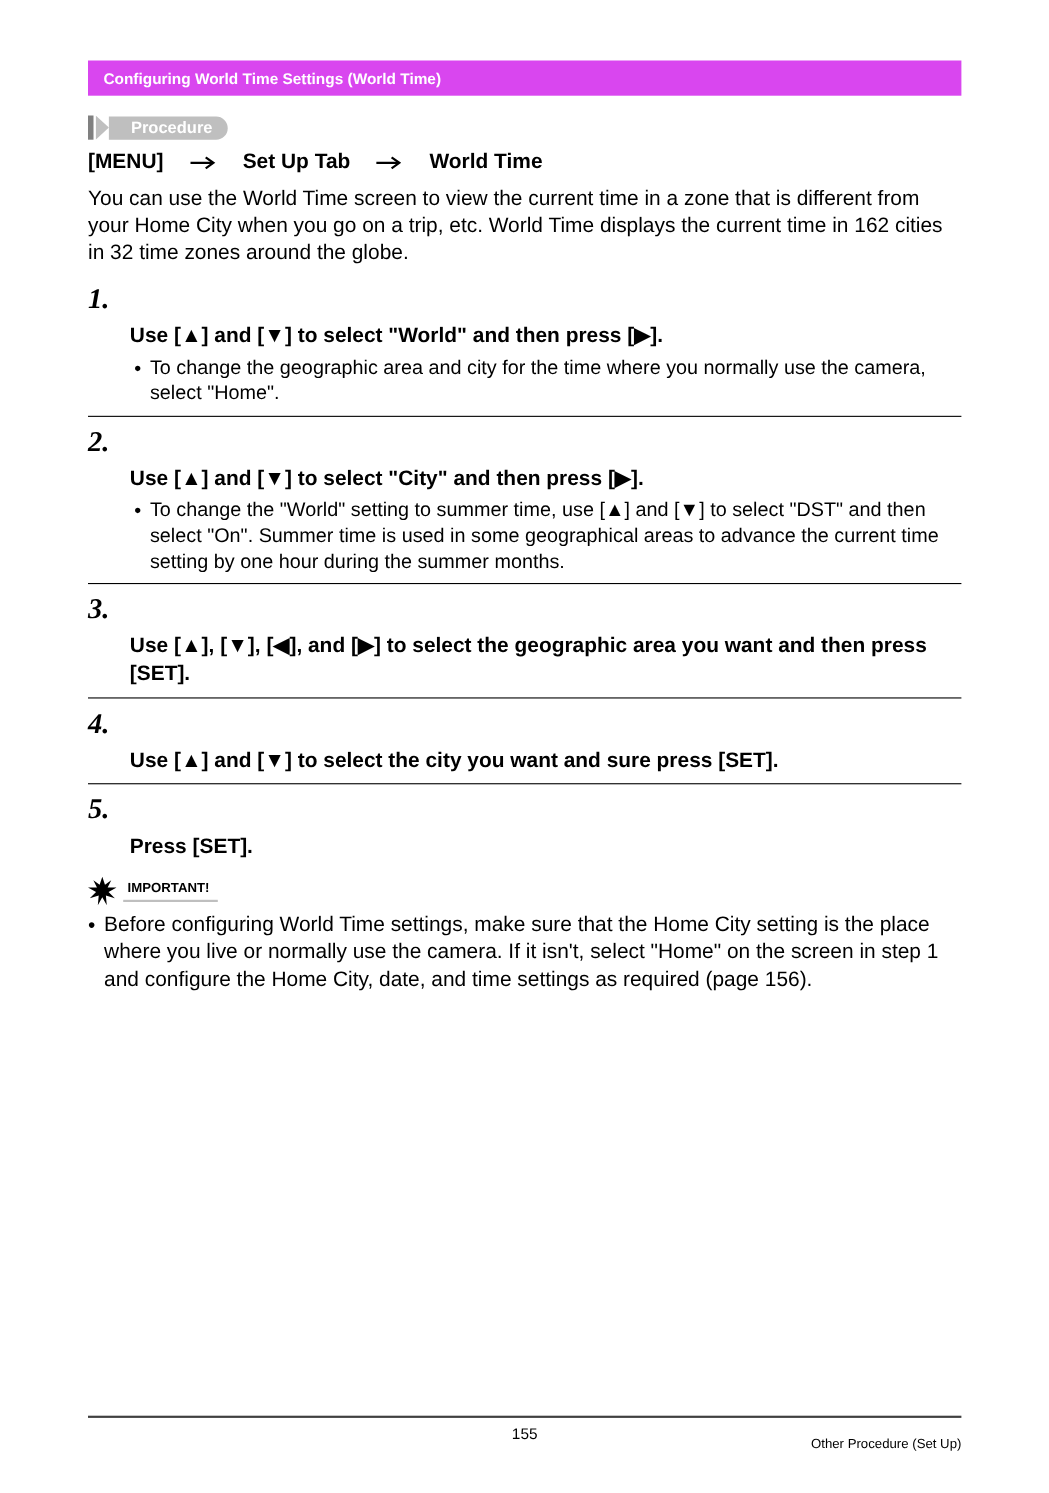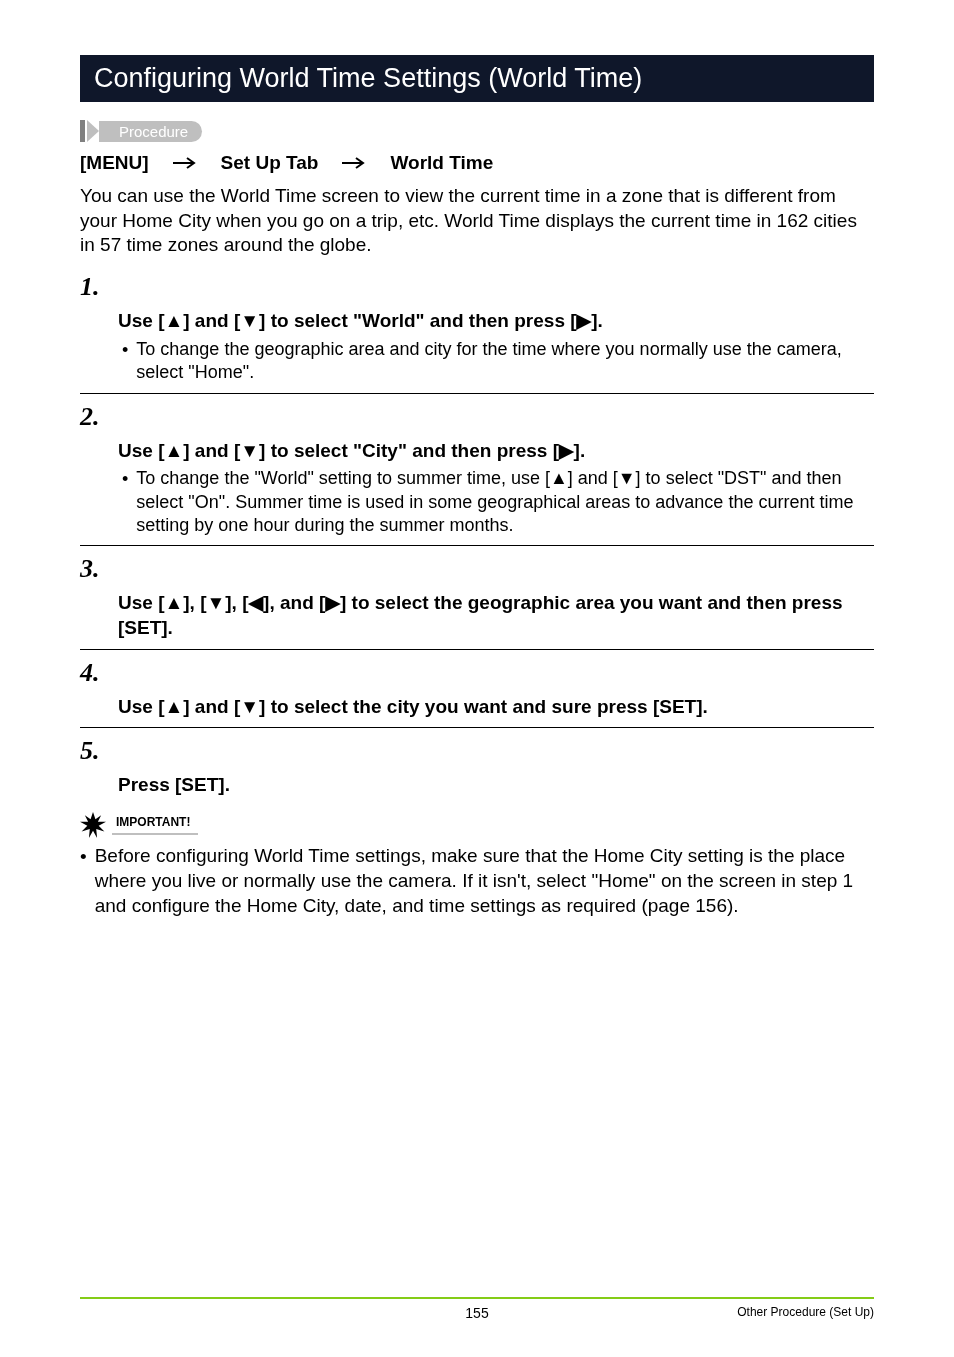--- a/index.html
+++ b/index.html
@@ -9,24 +9,24 @@
     background: #fff;
     color: #000;
     width: 954px;
     height: 1357px;
     position: relative;
   }
   .page {
     padding: 55px 80px 0 80px;
   }
   .black-band {
-    background: #0f172a;
+    background: #d946ef;
     color: #fff;
-    font-weight: normal;
-    font-size: 27px;
+    font-weight: bold;
+    font-size: 14px;
     padding: 8px 14px;
     margin-bottom: 18px;
   }
   .procedure-row {
     display: flex;
     align-items: center;
     margin-bottom: 10px;
   }
   .proc-bar {
     width: 5px;
@@ -35,21 +35,21 @@
     margin-right: 2px;
   }
   .proc-arrow-wrap {
     position: relative;
     width: 20px;
     height: 22px;
   }
   .proc-pill {
     background: #bfbfbf;
     color: #fff;
-    font-weight: normal;
+    font-weight: bold;
     font-size: 15px;
     padding: 2px 14px 2px 20px;
     border-top-right-radius: 11px;
     border-bottom-right-radius: 11px;
     margin-left: -8px;
     z-index: 1;
   }
   .path-line {
     font-weight: bold;
     font-size: 19px;
@@ -121,22 +121,22 @@
     border-bottom: 2px solid #bfbfbf;
     color: #000;
   }
   .footer {
     position: absolute;
     bottom: 38px;
     left: 80px;
     right: 80px;
   }
   .footer-line {
-    border-top: 2px solid #84cc16;
-    padding-top: 6px;
+    border-top: 2px solid #404040;
+    padding-top: 16px;
     display: flex;
     justify-content: space-between;
     align-items: flex-end;
   }
   .page-num {
     position: absolute;
     left: 0; right: 0;
     text-align: center;
     font-size: 14px;
     top: 8px;
@@ -168,21 +168,21 @@
         <polyline points="14,1 21,6 14,11" fill="none" stroke="#000" stroke-width="2"></polyline>
       </svg>
     <span>Set Up Tab</span>
     <svg width="24" height="12">
         <line x1="0" y1="6" x2="20" y2="6" stroke="#000" stroke-width="2"></line>
         <polyline points="14,1 21,6 14,11" fill="none" stroke="#000" stroke-width="2"></polyline>
       </svg>
     <span>World Time</span>
   </div>
 
-  <div class="body-text">You can use the World Time screen to view the current time in a zone that is different from your Home City when you go on a trip, etc. World Time displays the current time in 162 cities in 57 time zones around the globe.</div>
+  <div class="body-text">You can use the World Time screen to view the current time in a zone that is different from your Home City when you go on a trip, etc. World Time displays the current time in 162 cities in 32 time zones around the globe.</div>
 
   <div class="step">
     <div class="step-num">1.</div>
     <div class="step-content">
       <div class="step-title">Use [▲] and [▼] to select "World" and then press [▶].</div>
       <div class="bullet">
         <span class="bullet-mark">•</span>
         <span>To change the geographic area and city for the time where you normally use the camera, select "Home".</span>
       </div>
     </div>

